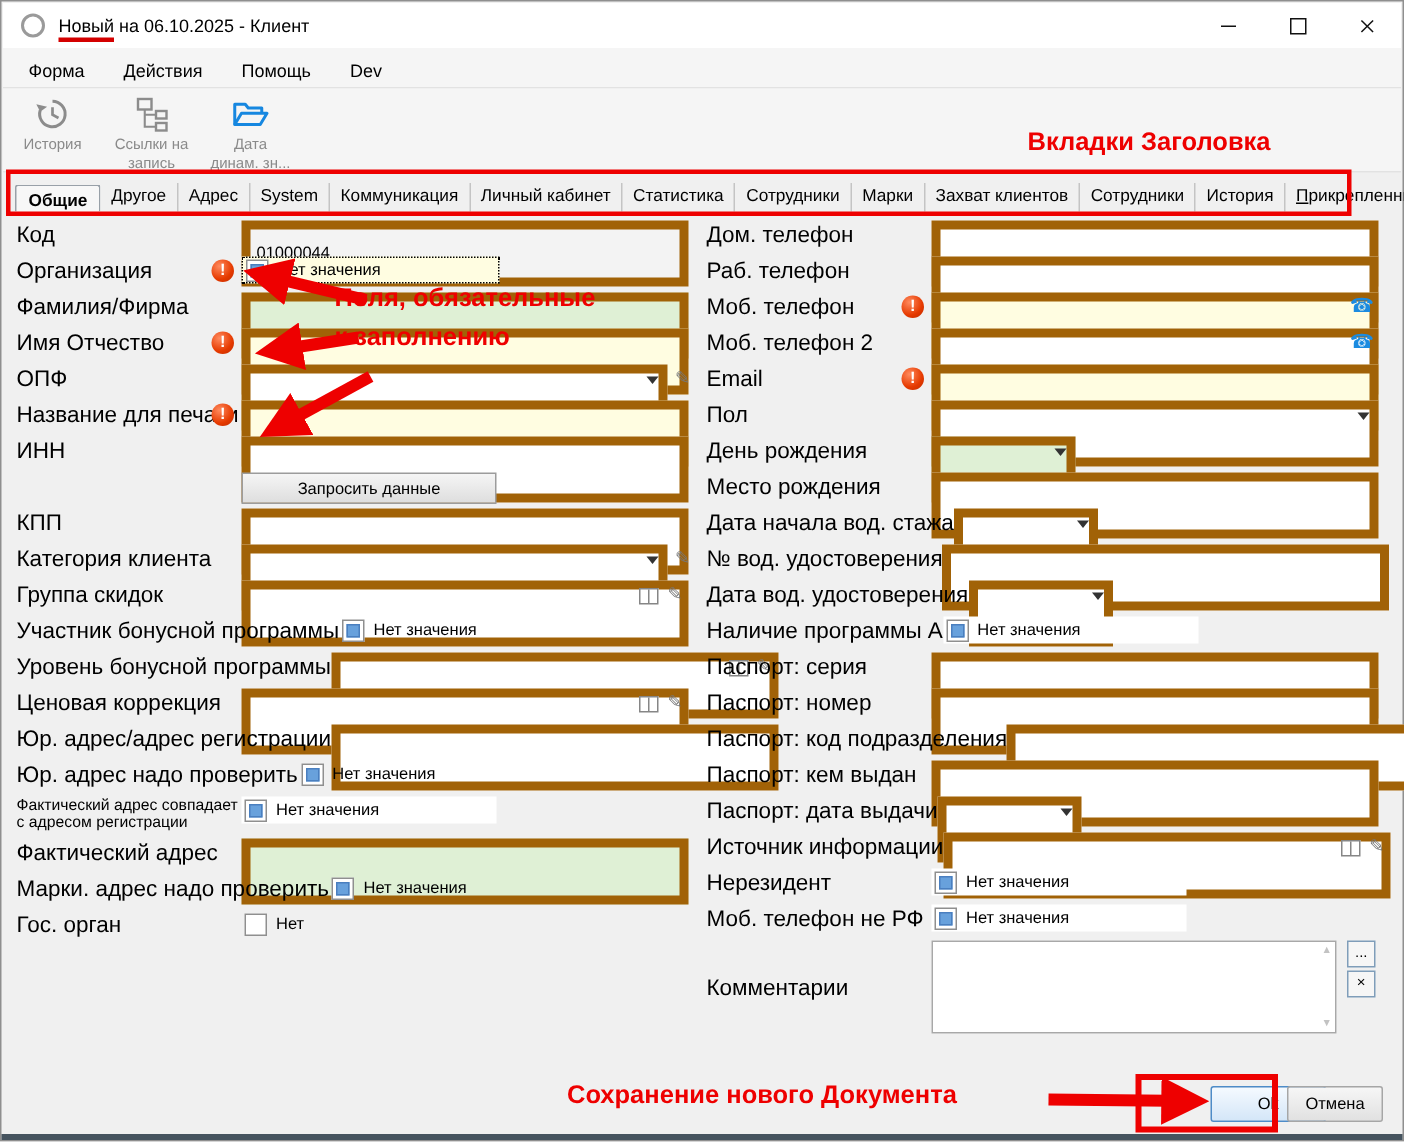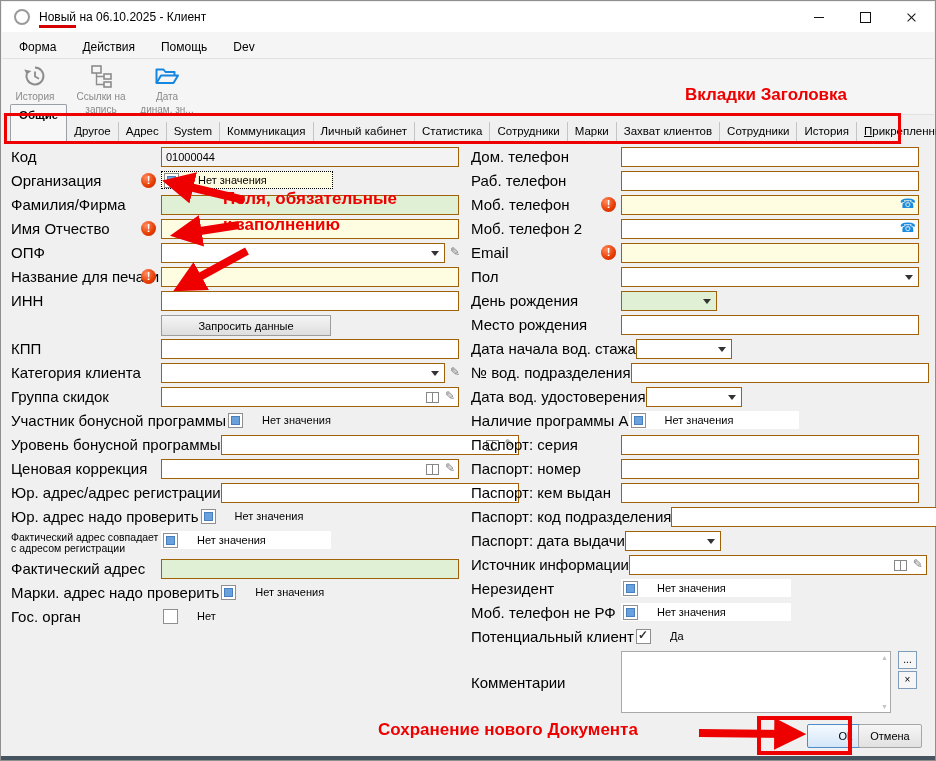--- a/index.html
+++ b/index.html
@@ -34,59 +34,59 @@
            border-bottom:1px solid #e2e2e2;display:flex;align-items:flex-start}
   .titem{width:66px;text-align:center;padding-top:4px}
   .titem svg{display:block;margin:0 auto}
   .tcap{font-size:10px;color:#8a8a8a;line-height:11px;margin-top:2px}
 
   
   .tabsbar{position:absolute;left:9px;top:117px;height:23px;display:flex;align-items:flex-end;
            font-size:11.5px;z-index:2;white-space:nowrap}
   .tab{padding:3px 7px 4px;border-right:1px solid #c4c4c4;color:#000}
   .tab.active{font-weight:bold;background:#f7f7f7;border:1px solid #98a0a8;border-bottom:none;
-              border-radius:2px 2px 0 0;padding:4px 8px 20px}
+              border-radius:2px 2px 0 0;padding:4px 8px 1px}
   .tab u{text-decoration:underline}
 
   
   .col{position:absolute;top:146px;width:458px}
   #col-left{left:6px}
   #col-right{left:466px}
   .row{display:flex;align-items:center;height:20px;margin-bottom:4px;position:relative;padding-left:4px;white-space:nowrap}
   .row.twoline{height:24px}
   .row.tall{height:64px;margin-bottom:4px}
   .lbl{flex:0 0 150px;font-size:15px;color:#000;line-height:12px}
   .twoline .lbl{font-size:10.5px;line-height:11px;white-space:normal}
   .req{position:absolute;left:134px;top:2px;width:15px;height:15px;border-radius:50%;
        background:radial-gradient(circle at 35% 30%, #ff8a5e, #e63a00 60%, #bd2a00);
        color:#fff;font-size:11px;font-weight:bold;text-align:center;line-height:15px;z-index:3}
   .ctl{flex:1;position:relative;height:100%}
   .iw{position:relative;height:20px;width:298px}
   .iw.small{width:96px}
   .iw.dd-edit{width:284px}
-  .txt{width:100%;height:20px;box-sizing:border-box;border:1px solid #a16207;padding:6px 4px;
+  .txt{width:100%;height:20px;box-sizing:border-box;border:6px solid #a16207;padding:16px 4px;
        font:11px "Liberation Sans",sans-serif;background:#fff;color:#000;outline:none}
   .bg-yellow{background:#fffde1!important}
   .bg-green{background:#dff0d5!important}
   .bg-gray{background:#f3f3f3!important}
   .arr{position:absolute;right:6px;top:8px;width:0;height:0;border:4px solid transparent;border-top:5px solid #333}
   .pencil{position:absolute;top:2px;font-size:12px;color:#777;line-height:14px}
   .pencil.out{right:-15px}
   .pencil.in{right:4px}
   .book{position:absolute;right:20px;top:5px;width:11px;height:9px;border:1px solid #868686;background:#fff}
   .book::after{content:"";position:absolute;left:5px;top:0;bottom:0;width:1px;background:#868686}
   .phone{position:absolute;right:3px;top:1px;font-size:13px;color:#1b8be0}
 
   .cbwrap{display:inline-flex;align-items:center;height:18px;padding:1px 5px 1px 2px;box-sizing:border-box}
   .strip-white{background:#fff;width:170px}
   .strip-focus{background:#fffde1;border:1px dotted #000;width:172px}
   .cb{width:13px;height:13px;border:1px solid #8f8f8f;background:#fff;display:inline-block;position:relative;flex:none;box-sizing:content-box}
   .cb.ind::after{content:"";position:absolute;left:2px;top:2px;width:7px;height:7px;background:#68a1dc;border:1px solid #4a7fbf}
   .cb.chk::after{content:"✓";position:absolute;left:1px;top:-2px;font-size:12px;font-weight:bold;color:#333}
-  .cbtext{margin-left:19px;font-size:11px}
+  .cbtext{margin-left:6px;font-size:11px}
 
   .formbtn{width:170px;height:21px;border:1px solid #9c9c9c;background:linear-gradient(#f5f5f5,#dedede);
            font:11px "Liberation Sans",sans-serif;color:#000;position:absolute;left:0;top:0}
   .txa{width:270px;height:62px;border:1px solid #a8a8a8;background:#fff;position:absolute;left:0;top:0;box-sizing:border-box}
   .sarr{position:absolute;right:2px;font-size:7px;color:#c3c3c3}
   .sarr.up{top:2px}.sarr.dn{bottom:2px}
   .txa-side{position:absolute;left:277px;top:0;display:flex;flex-direction:column;gap:2px}
   .mini{width:19px;height:18px;border:1px solid #7f9db9;background:#f6f6f6;font:10px "Liberation Sans",sans-serif;
         line-height:10px;padding:0;color:#000}
 
@@ -371,21 +371,21 @@
           <div class="iw"><input class="txt" readonly="" tabindex="-1" style=""></div>
         </div>
       </div>
       <div class="row">
         <div class="lbl">Дата начала вод. стажа</div>
         <div class="ctl">
           <div class="iw small"><input class="txt" readonly="" tabindex="-1" style=""><span class="arr"></span></div>
         </div>
       </div>
       <div class="row">
-        <div class="lbl">№ вод. подразделения</div>
+        <div class="lbl">№ вод. удостоверения</div>
         <div class="ctl">
           <div class="iw"><input class="txt" readonly="" tabindex="-1" style=""></div>
         </div>
       </div>
       <div class="row">
         <div class="lbl">Дата вод. удостоверения</div>
         <div class="ctl">
           <div class="iw small"><input class="txt" readonly="" tabindex="-1" style=""><span class="arr"></span></div>
         </div>
       </div>
@@ -402,27 +402,27 @@
           <div class="iw"><input class="txt" readonly="" tabindex="-1" style=""></div>
         </div>
       </div>
       <div class="row">
         <div class="lbl">Паспорт: номер</div>
         <div class="ctl">
           <div class="iw"><input class="txt" readonly="" tabindex="-1" style=""></div>
         </div>
       </div>
       <div class="row">
+        <div class="lbl">Паспорт: код подразделения</div>
+        <div class="ctl">
+          <div class="iw"><input class="txt" readonly="" tabindex="-1" style=""></div>
+        </div>
+      </div>
+      <div class="row">
         <div class="lbl">Паспорт: кем выдан</div>
-        <div class="ctl">
-          <div class="iw"><input class="txt" readonly="" tabindex="-1" style=""></div>
-        </div>
-      </div>
-      <div class="row">
-        <div class="lbl">Паспорт: код подразделения</div>
         <div class="ctl">
           <div class="iw"><input class="txt" readonly="" tabindex="-1" style=""></div>
         </div>
       </div>
       <div class="row">
         <div class="lbl">Паспорт: дата выдачи</div>
         <div class="ctl">
           <div class="iw small"><input class="txt" readonly="" tabindex="-1" style=""><span class="arr"></span></div>
         </div>
       </div>
@@ -437,27 +437,20 @@
         <div class="ctl"><div class="cbwrap strip-white">
             <span class="cb ind"></span>
             <span class="cbtext">Нет значения</span>
           </div></div>
       </div>
       <div class="row">
         <div class="lbl">Моб. телефон не РФ</div>
         <div class="ctl"><div class="cbwrap strip-white">
             <span class="cb ind"></span>
             <span class="cbtext">Нет значения</span>
-          </div></div>
-      </div>
-      <div class="row">
-        <div class="lbl">Потенциальный клиент</div>
-        <div class="ctl"><div class="cbwrap">
-            <span class="cb chk"></span>
-            <span class="cbtext">Да</span>
           </div></div>
       </div>
       <div class="row tall">
         <div class="lbl">Комментарии</div>
         <div class="ctl">
           <div class="txa">
             <span class="sarr up">▲</span>
             <span class="sarr dn">▼</span>
           </div>
           <div class="txa-side">

